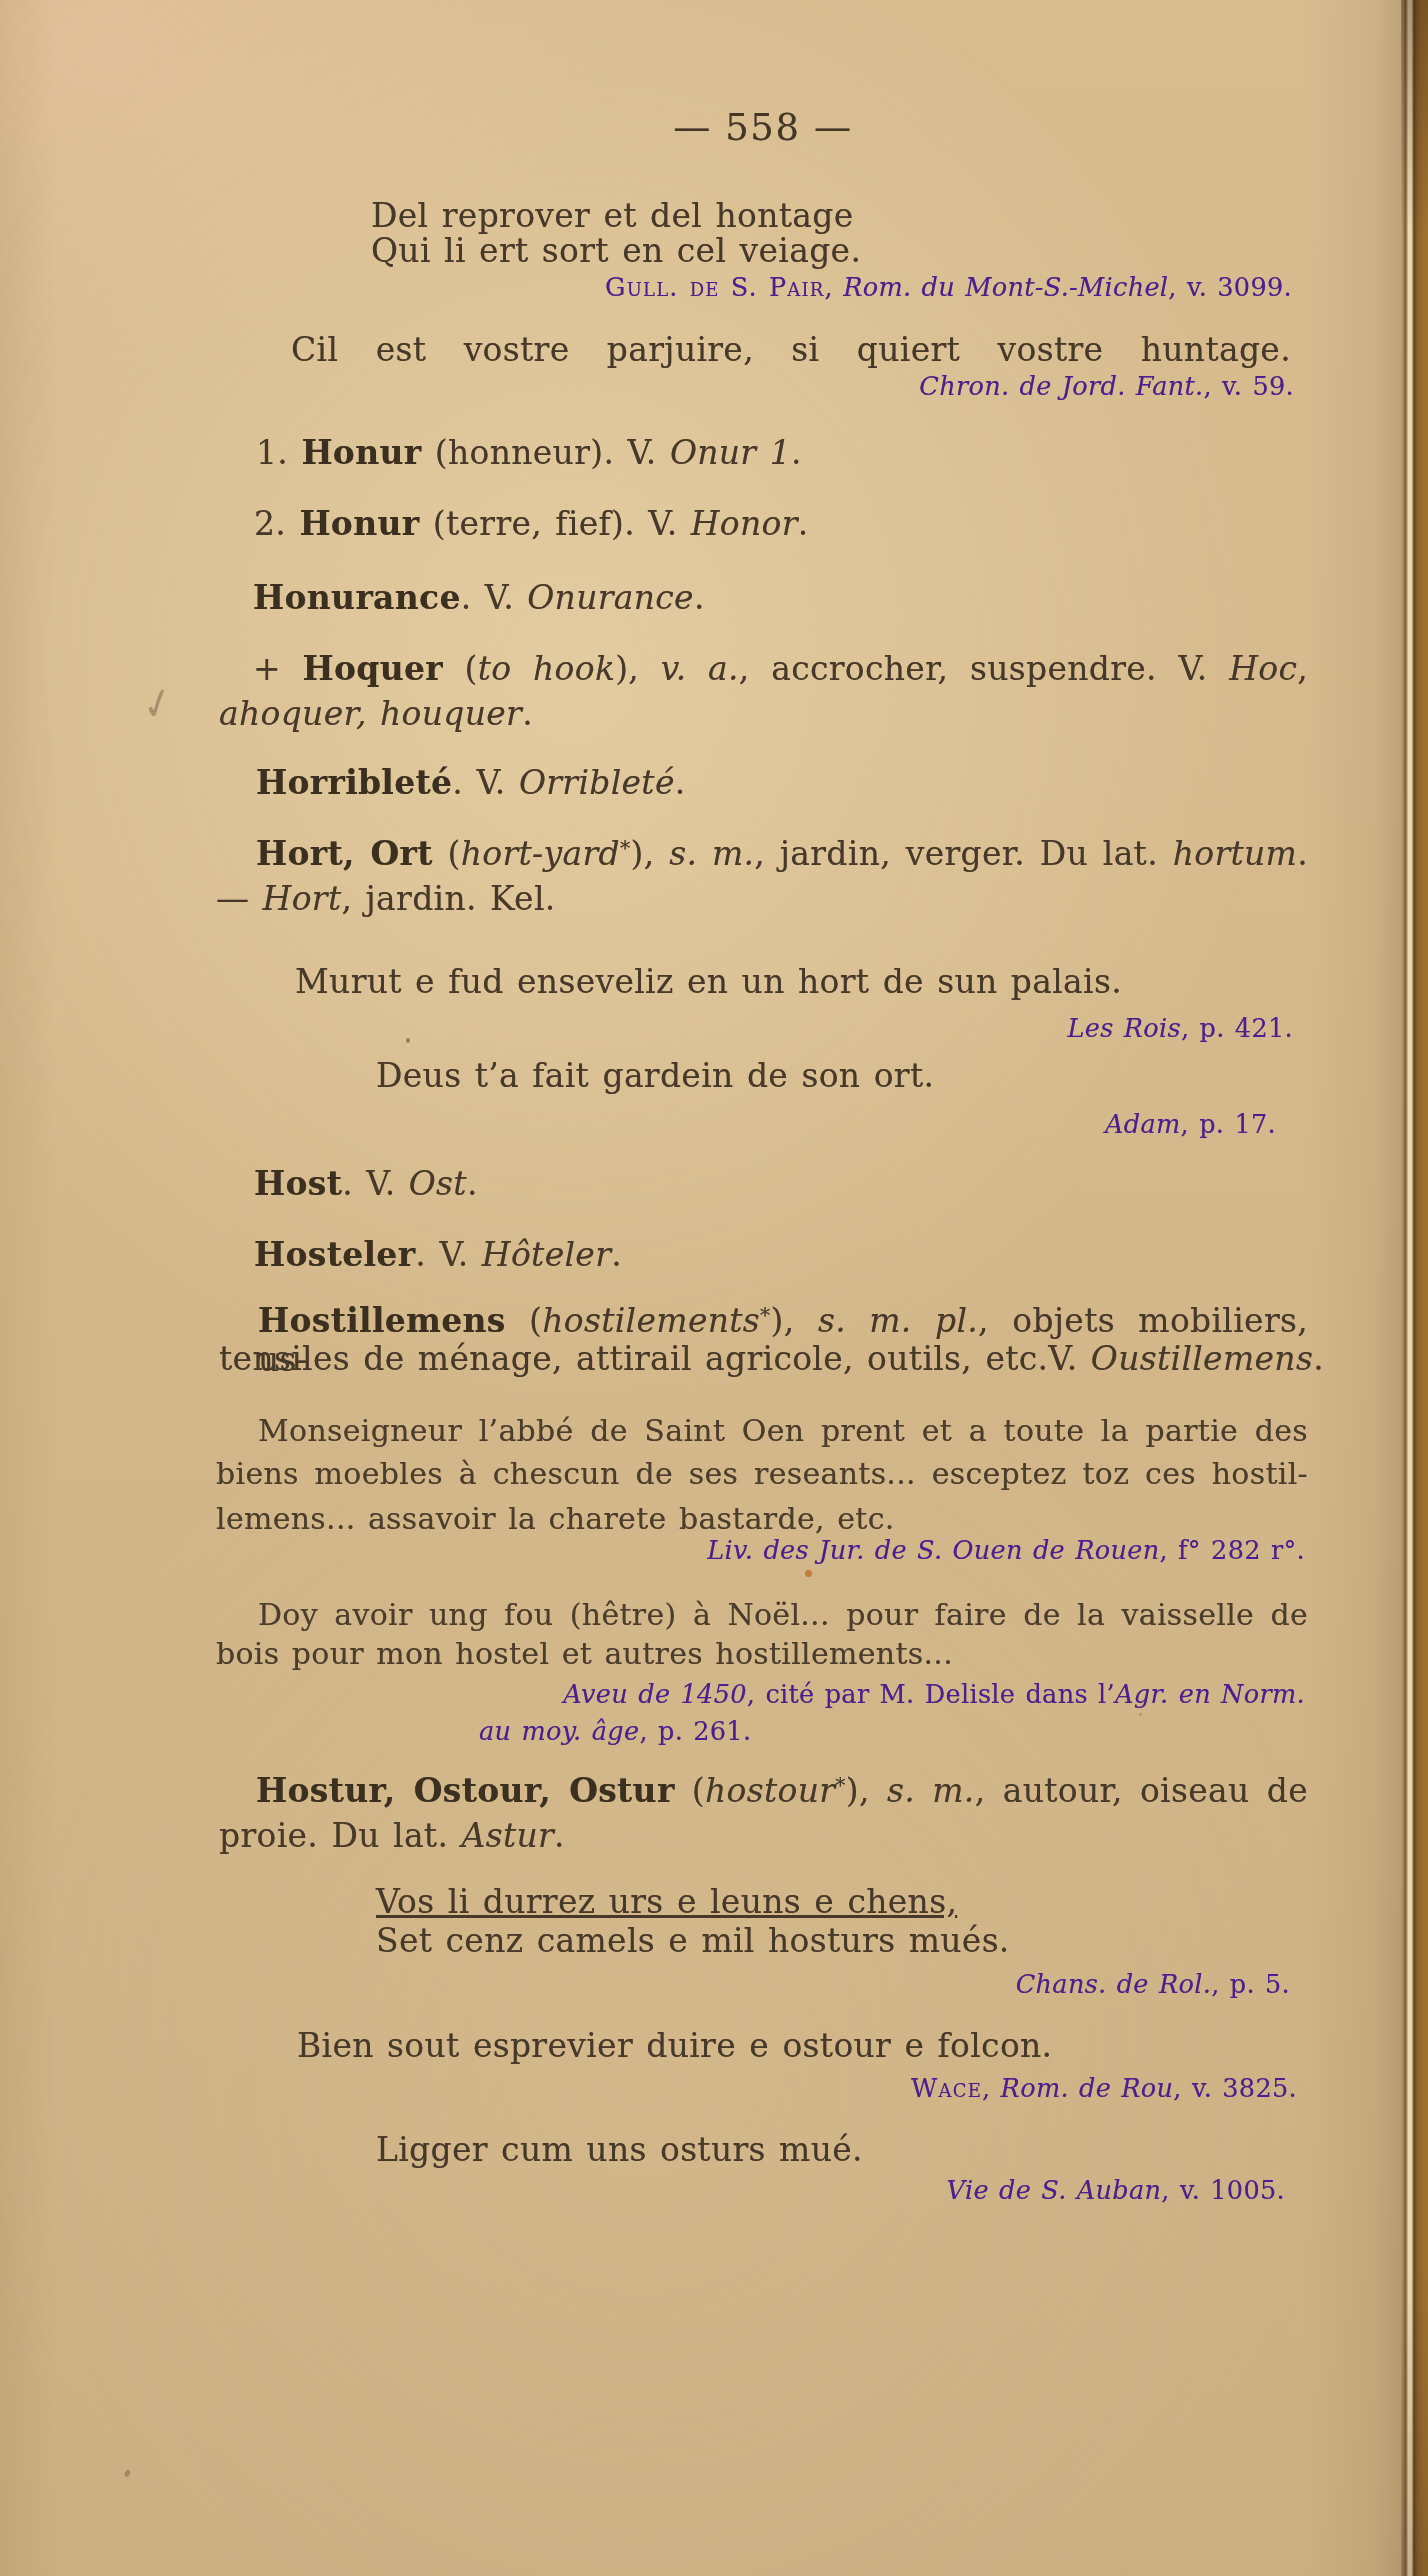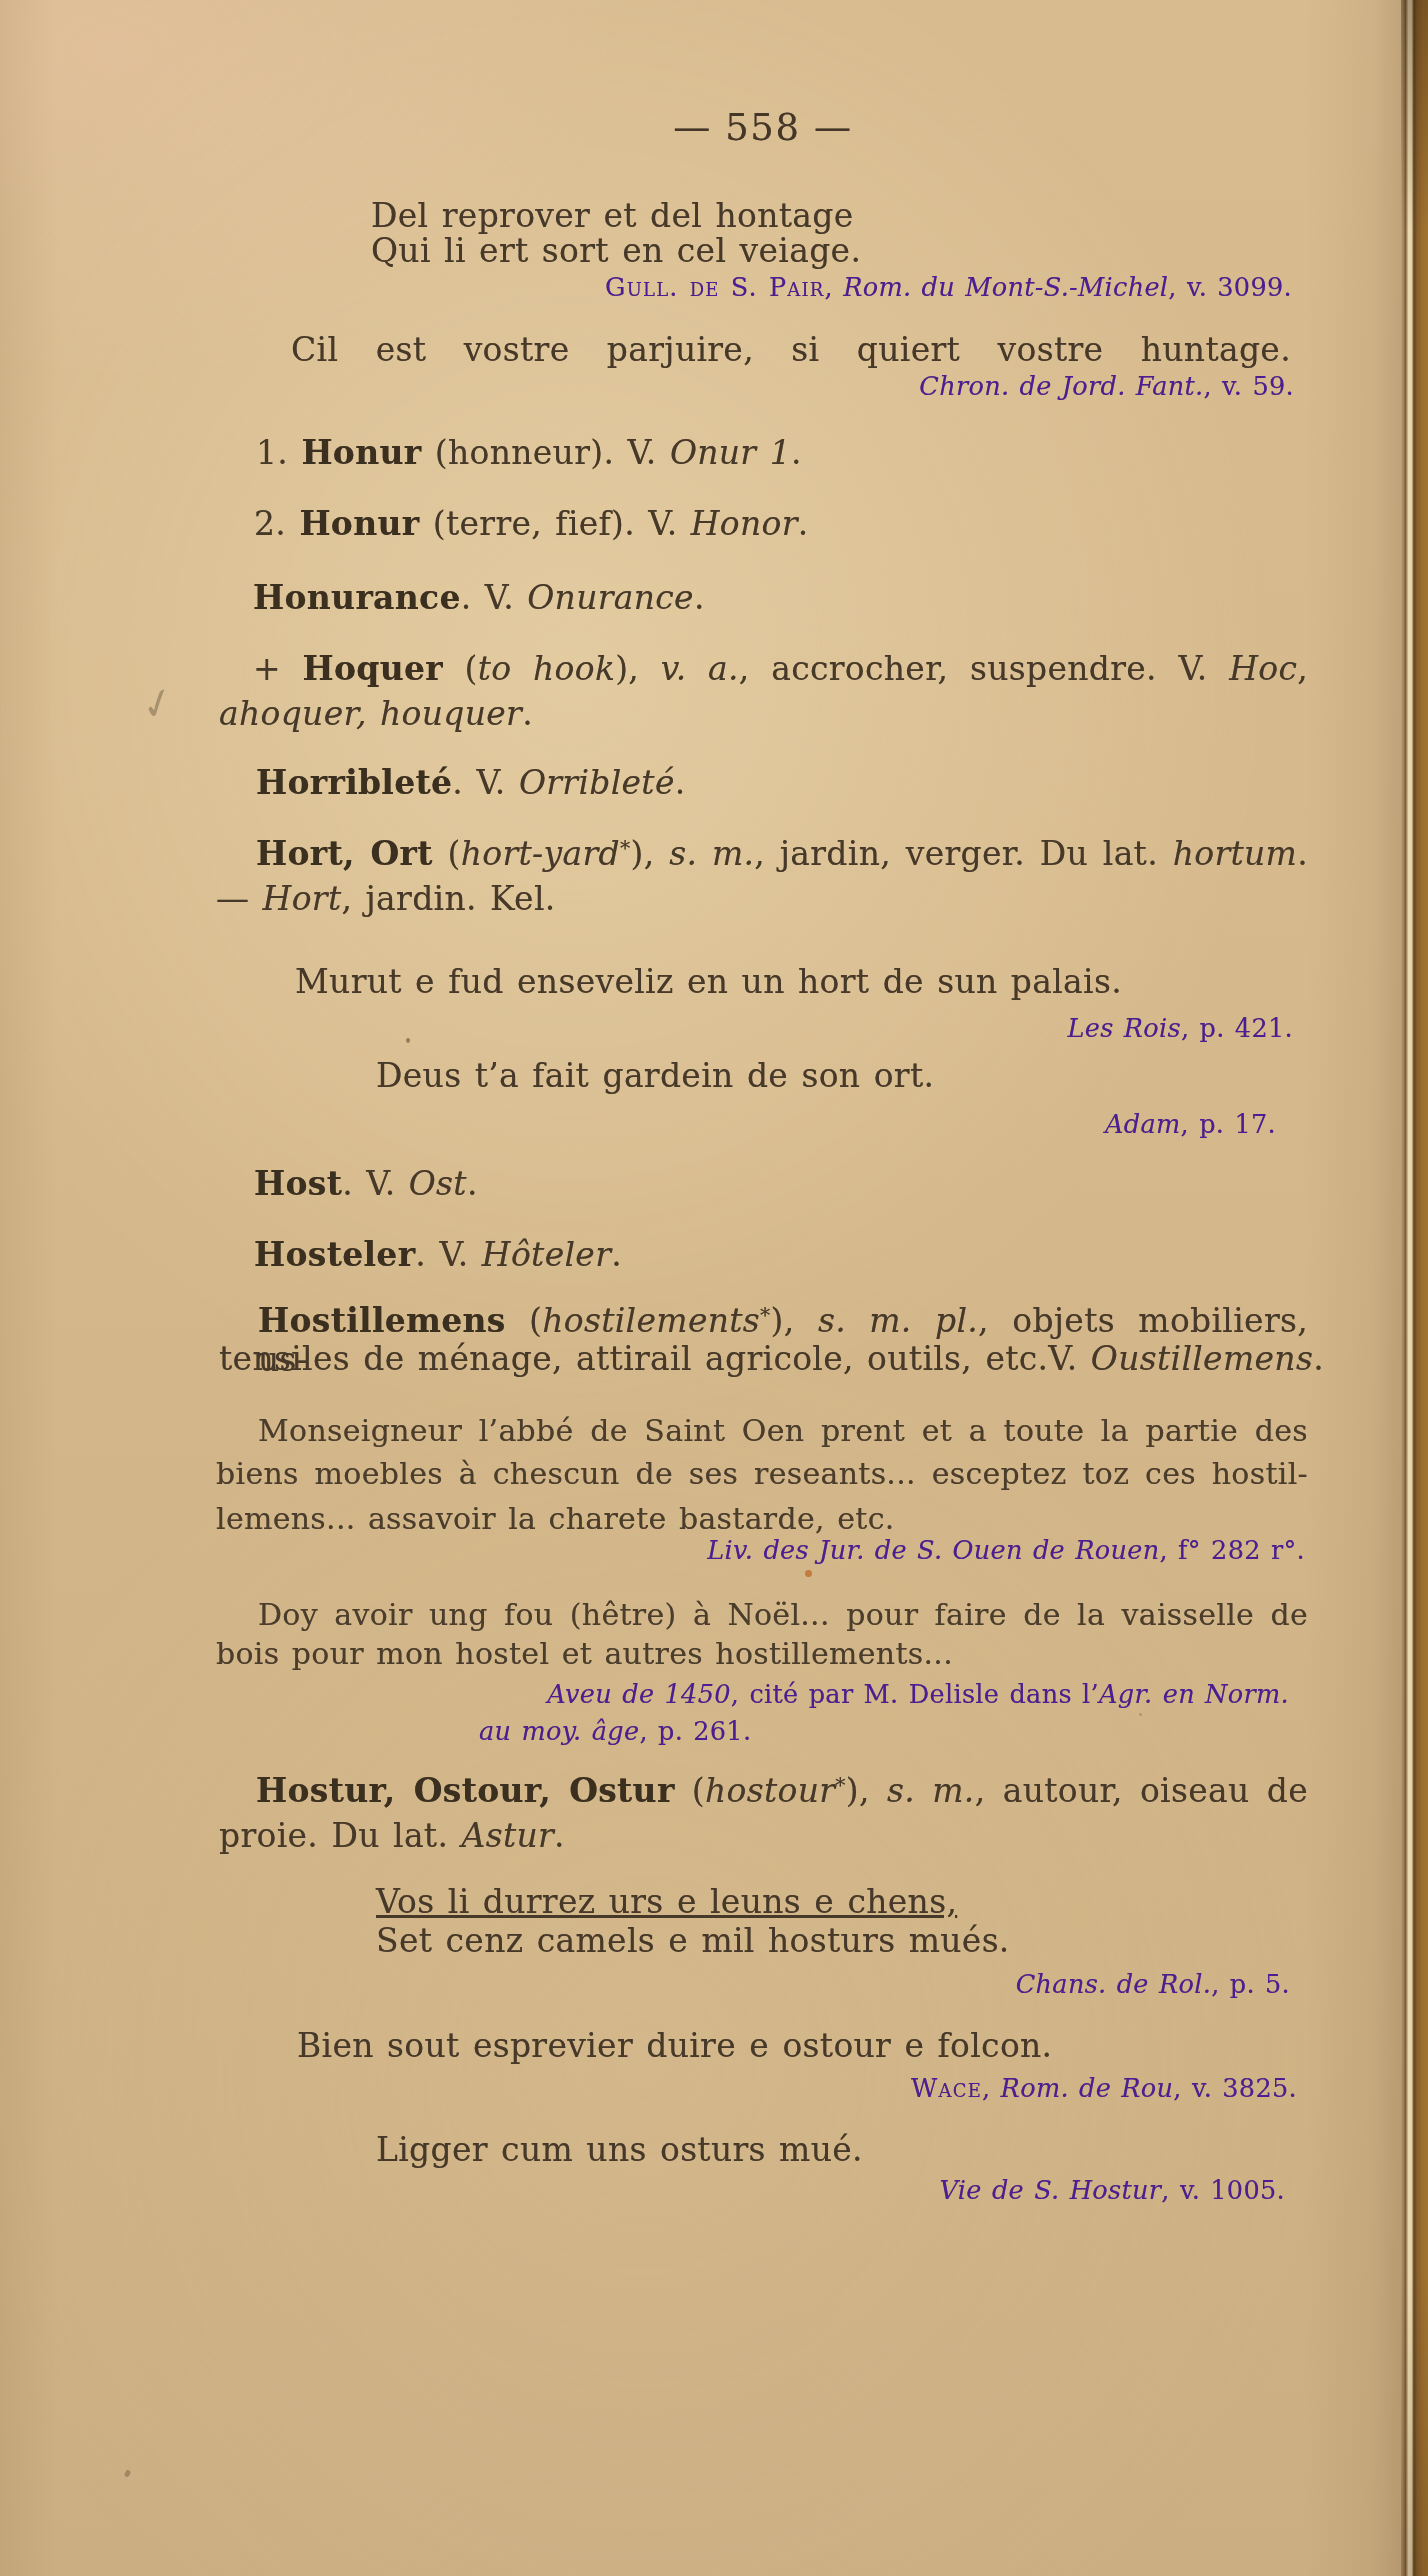--- a/index.html
+++ b/index.html
@@ -83,35 +83,35 @@
 <div class="line just" style="left:258px;top:1302px;width:1050px;"><span class="s-b">Hostillemens</span><span class="s-p"> (</span><span class="s-i">hostilements</span><span class="s-supi">*</span><span class="s-p">), </span><span class="s-i">s. m. pl.</span><span class="s-p">, objets mobiliers, us-</span></div>
 <div class="line" style="left:219px;top:1340px;"><span class="s-p">tensiles de ménage, attirail agricole, outils, etc.V. </span><span class="s-i">Oustillemens</span><span class="s-p">.</span></div>
 
 <div class="line small just" style="left:258px;top:1413px;width:1050px;"><span class="s-p">Monseigneur l’abbé de Saint Oen prent et a toute la partie des</span></div>
 <div class="line small just" style="left:216px;top:1456px;width:1092px;"><span class="s-p">biens moebles à chescun de ses reseants... esceptez toz ces hostil-</span></div>
 <div class="line small" style="left:216px;top:1501px;"><span class="s-p">lemens... assavoir la charete bastarde, etc.</span></div>
 <div class="line cite" style="right:124px;top:1535px;margin-left:28px;"><span class="s-i">Liv. des Jur. de S. Ouen de Rouen</span><span class="s-p">, f° 282 r°.</span></div>
 
 <div class="line small just" style="left:258px;top:1597px;width:1050px;"><span class="s-p">Doy avoir ung fou (hêtre) à Noël... pour faire de la vaisselle de</span></div>
 <div class="line small" style="left:216px;top:1636px;"><span class="s-p">bois pour mon hostel et autres hostillements...</span></div>
-<div class="line cite" style="right:140px;top:1679px;"><span class="s-i">Aveu de 1450</span><span class="s-p">, cité par M. Delisle dans l’</span><span class="s-i">Agr. en Norm.</span></div>
+<div class="line cite" style="right:124px;top:1679px;"><span class="s-i">Aveu de 1450</span><span class="s-p">, cité par M. Delisle dans l’</span><span class="s-i">Agr. en Norm.</span></div>
 <div class="line cite" style="left:479px;top:1716px;"><span class="s-i">au moy. âge</span><span class="s-p">, p. 261.</span></div>
 
 <div class="line just" style="left:256px;top:1772px;width:1052px;"><span class="s-b">Hostur, Ostour, Ostur</span><span class="s-p"> (</span><span class="s-i">hostour</span><span class="s-supi">*</span><span class="s-p">), </span><span class="s-i">s. m.</span><span class="s-p">, autour, oiseau de</span></div>
 <div class="line" style="left:219px;top:1817px;"><span class="s-p">proie. Du lat. </span><span class="s-i">Astur</span><span class="s-p">.</span></div>
 
 <div class="line" style="left:376px;top:1883px;text-decoration:underline;"><span class="s-p">Vos li durrez urs e leuns e chens,</span></div>
 <div class="line" style="left:376px;top:1922px;"><span class="s-p">Set cenz camels e mil hosturs mués.</span></div>
 <div class="line cite" style="right:139px;top:1969px;"><span class="s-i">Chans. de Rol.</span><span class="s-p">, p. 5.</span></div>
 
 <div class="line" style="left:297px;top:2027px;"><span class="s-p">Bien sout esprevier duire e ostour e folcon.</span></div>
 <div class="line cite" style="right:132px;top:2073px;"><span class="s-sc">Wace</span><span class="s-p">, </span><span class="s-i">Rom. de Rou</span><span class="s-p">, v. 3825.</span></div>
 
 <div class="line" style="left:376px;top:2131px;"><span class="s-p">Ligger cum uns osturs mué.</span></div>
-<div class="line cite" style="right:144px;top:2175px;"><span class="s-i">Vie de S. Hostur</span><span class="s-p">, v. 1005.</span></div>
+<div class="line cite" style="right:144px;top:2175px;"><span class="s-i">Vie de S. Auban</span><span class="s-p">, v. 1005.</span></div>
 
 <div class="pencil">✓</div>
 
 <div class="speck" style="left:805px;top:1570px;width:6.6px;height:7.4px;background:rgba(192,114,47,0.85);"></div>
 <div class="speck" style="left:406px;top:1038px;width:4.1px;height:5px;background:rgba(85,68,46,0.55);"></div>
 <div class="speck" style="left:125px;top:2470px;width:5px;height:7.4px;background:rgba(95,78,55,0.40);transform:rotate(25deg);border-radius:40% 60% 60% 40%;"></div>
 <div class="speck" style="left:1139px;top:1713px;width:3.3px;height:3.3px;background:rgba(110,90,60,0.35);"></div>
 
 
 </body></html>

